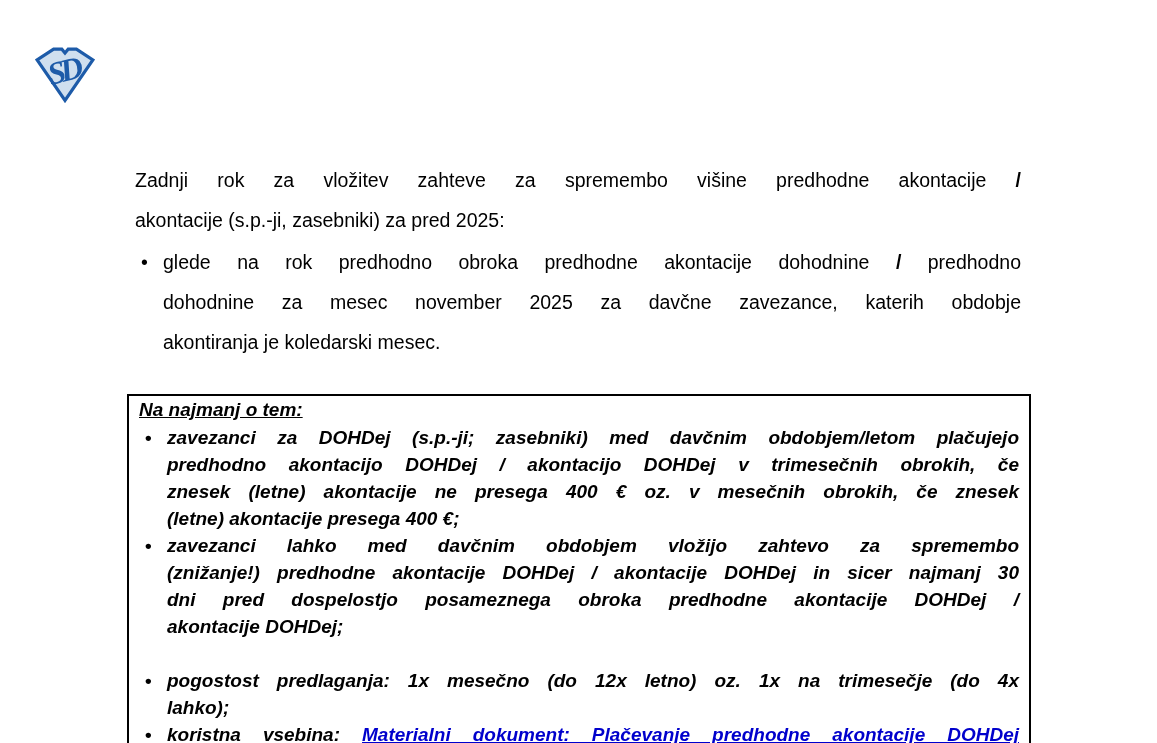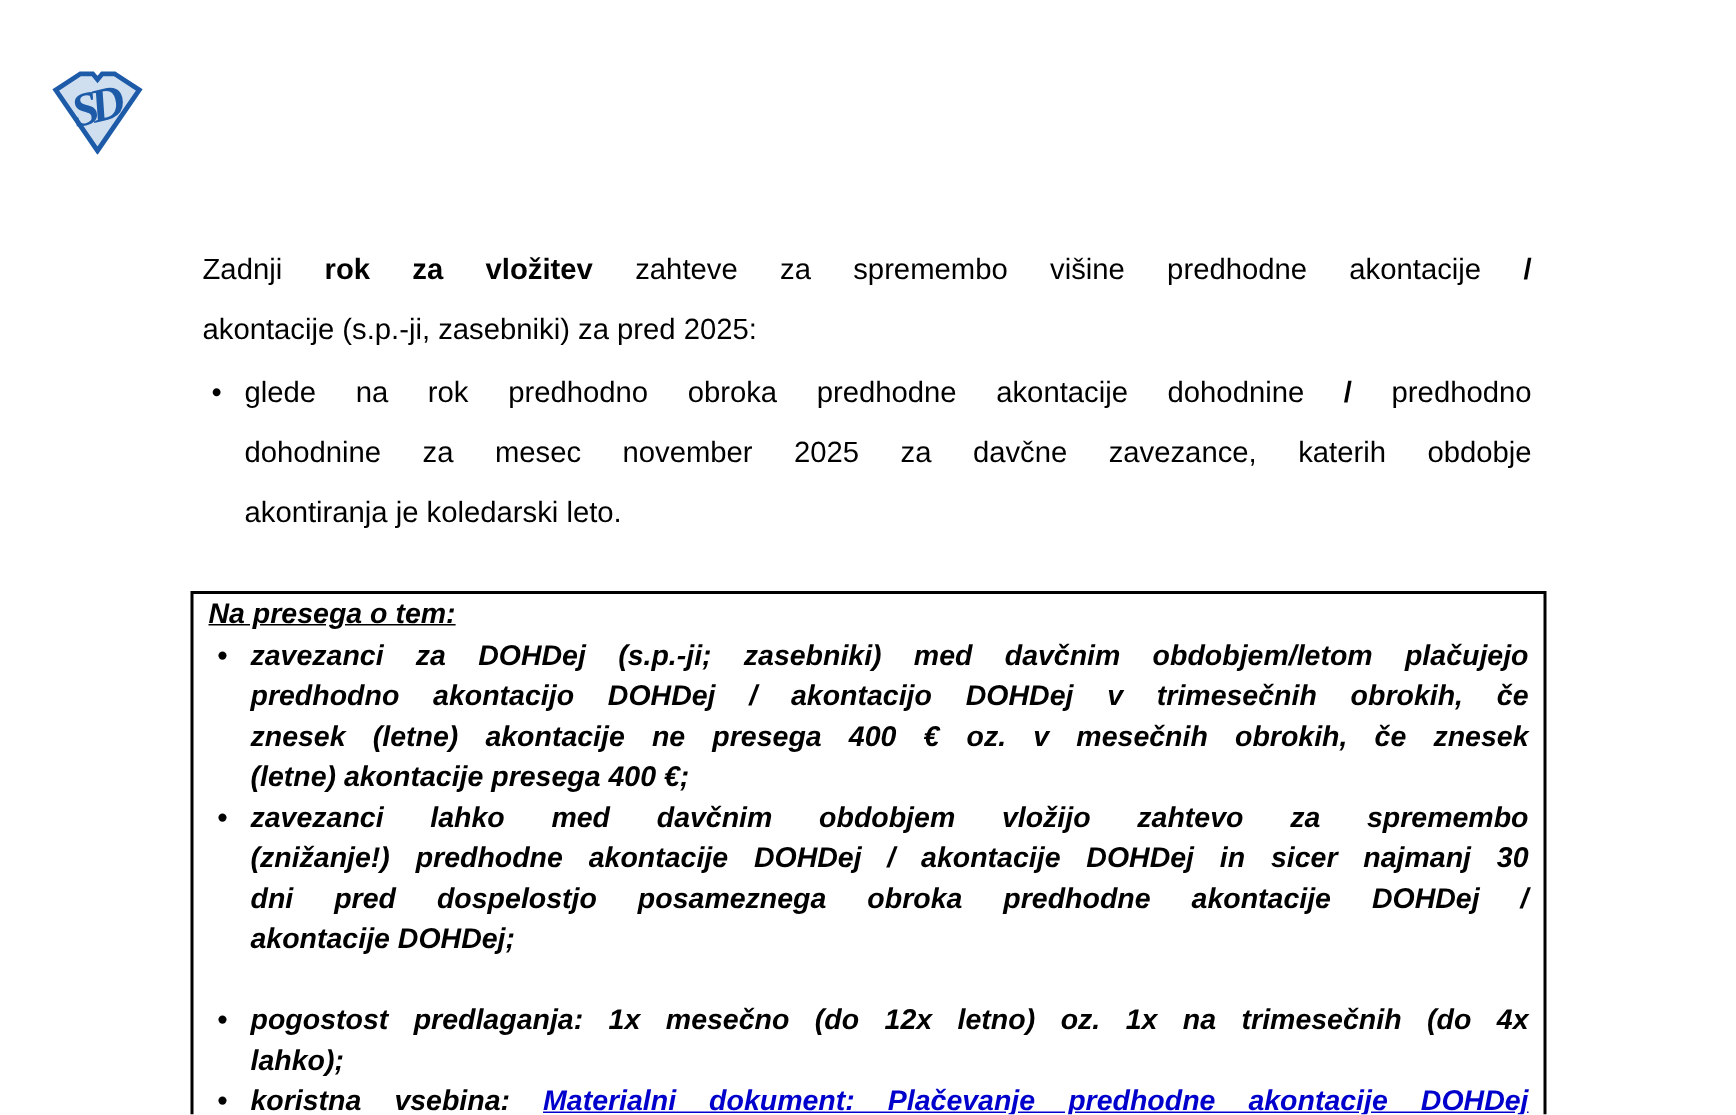--- a/index.html
+++ b/index.html
@@ -31,45 +31,45 @@
 
 <div class="page">
 
   <svg class="logo" viewBox="0 0 100 90">
     <path d="M6,22 L32,5 L45,5 L50,11 L55,5 L68,5 L94,22 L50,86 Z" fill="#cfdfef" stroke="#1d5ba9" stroke-width="5" stroke-linejoin="miter"></path>
     <text x="49" y="56" text-anchor="middle" font-size="50" font-weight="bold" font-style="italic" letter-spacing="-8" fill="#1d5ba9" transform="rotate(-14 49 48)" font-family="Liberation Serif, DejaVu Serif, serif">SD</text>
   </svg>
 
   <div class="intro">
     <div class="intro-par">
-        <div class="line full"><span>Zadnji </span><span style="font-weight: bold;">rok za vložitev</span><span> zahteve za spremembo višine predhodne akontacije </span><span style="font-weight: bold;">/</span></div>
+        <div class="line full"><span>Zadnji </span><span style="font-weight: normal;">rok za vložitev</span><span> zahteve za spremembo višine predhodne akontacije </span><span style="font-weight: bold;">/</span></div>
         <div class="line"><span>akontacije (s.p.-ji, zasebniki) za pred 2025:</span></div>
       </div>
     <ul class="doc-list">
       <li>
         <span class="marker">•</span>
-        <span class="li-body"><div class="line full"><span>glede na rok predhodno obroka predhodne akontacije dohodnine </span><span style="font-weight: bold;">/</span><span> predhodno</span></div><div class="line full"><span>dohodnine za mesec november 2025 za davčne zavezance, katerih obdobje</span></div><div class="line"><span>akontiranja je koledarski leto.</span></div></span>
+        <span class="li-body"><div class="line full"><span>glede na rok predhodno obroka predhodne akontacije dohodnine </span><span style="font-weight: bold;">/</span><span> predhodno</span></div><div class="line full"><span>dohodnine za mesec november 2025 za davčne zavezance, katerih obdobje</span></div><div class="line"><span>akontiranja je koledarski mesec.</span></div></span>
       </li>
     </ul>
   </div>
 
   <div class="box">
-    <div class="box-title">Na presega o tem:</div>
+    <div class="box-title">Na najmanj o tem:</div>
     <ul class="doc-list">
       <li>
         <span class="marker">•</span>
         <span class="li-body"><div class="line full"><span>zavezanci za DOHDej (s.p.-ji; zasebniki) med davčnim obdobjem/letom plačujejo</span></div><div class="line full"><span>predhodno akontacijo DOHDej / akontacijo DOHDej v trimesečnih obrokih, če</span></div><div class="line full"><span>znesek (letne) akontacije ne presega 400 € oz. v mesečnih obrokih, če znesek</span></div><div class="line"><span>(letne) akontacije presega 400 €;</span></div></span>
       </li>
       <li>
         <span class="marker">•</span>
         <span class="li-body"><div class="line full"><span>zavezanci lahko med davčnim obdobjem vložijo zahtevo za spremembo</span></div><div class="line full"><span>(znižanje!) predhodne akontacije DOHDej / akontacije DOHDej in sicer najmanj 30</span></div><div class="line full"><span>dni pred dospelostjo posameznega obroka predhodne akontacije DOHDej /</span></div><div class="line"><span>akontacije DOHDej;</span></div></span>
       </li>
       <li class="gap">
         <span class="marker">•</span>
-        <span class="li-body"><div class="line full"><span>pogostost predlaganja: 1x mesečno (do 12x letno) oz. 1x na trimesečnih (do 4x</span></div><div class="line"><span>lahko);</span></div></span>
+        <span class="li-body"><div class="line full"><span>pogostost predlaganja: 1x mesečno (do 12x letno) oz. 1x na trimesečje (do 4x</span></div><div class="line"><span>lahko);</span></div></span>
       </li>
       <li>
         <span class="marker">•</span>
         <span class="li-body"><div class="line full"><span>koristna vsebina: </span><a class="doc-link" href="#" style="color: rgb(0, 0, 204);">Materialni dokument: Plačevanje predhodne akontacije DOHDej</a></div></span>
       </li>
     </ul>
   </div>
 
 </div>
 

